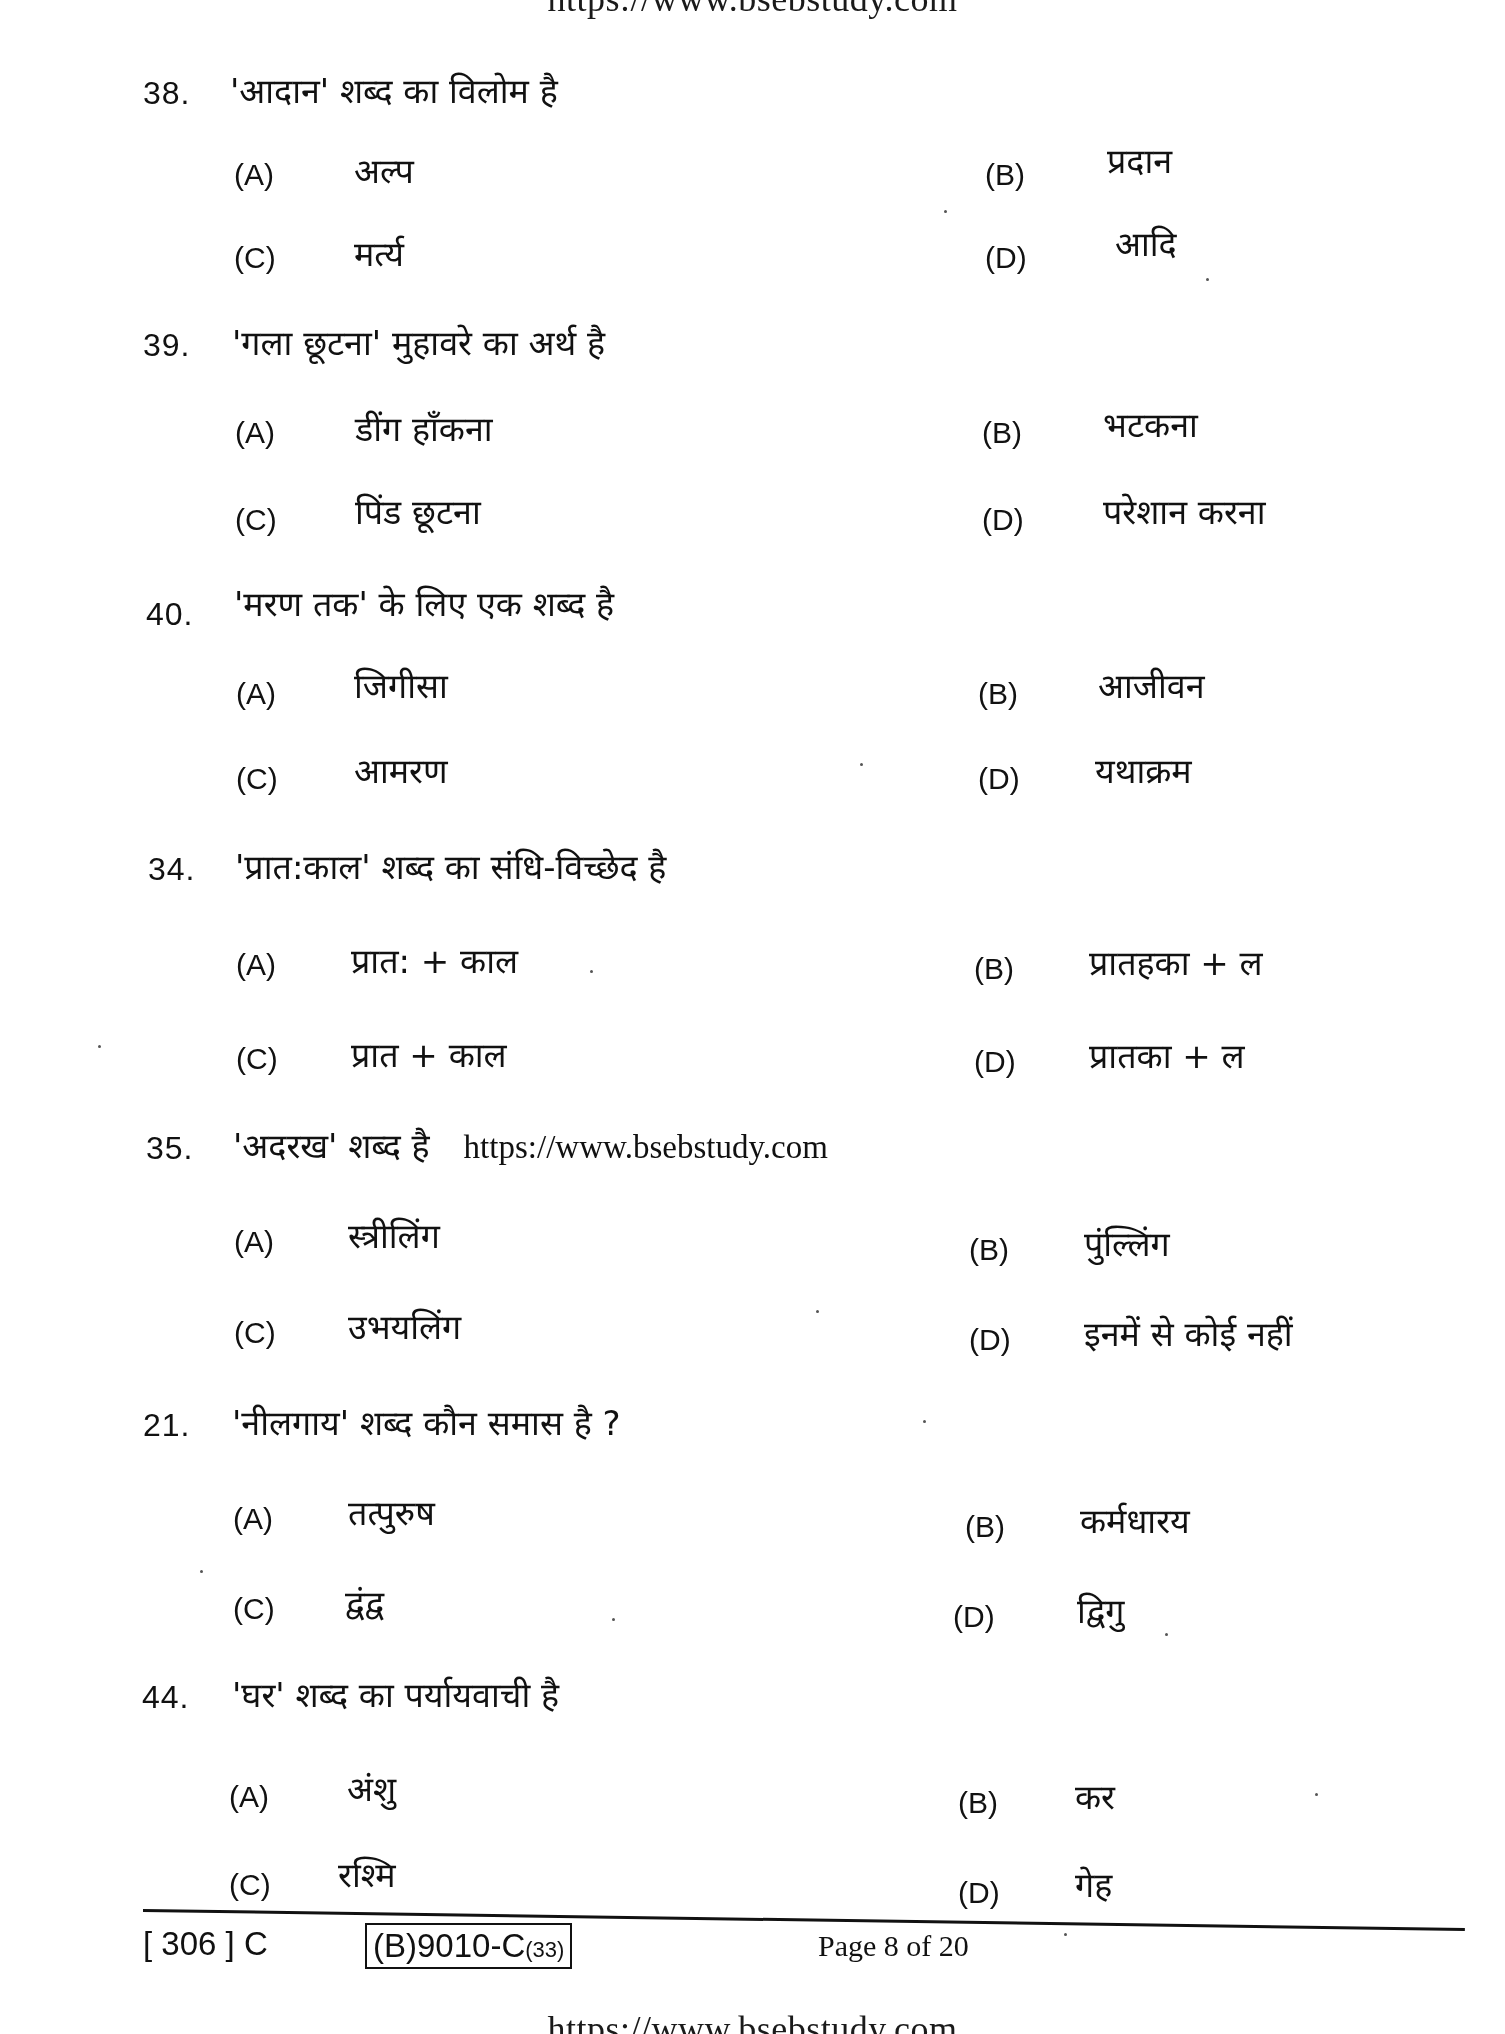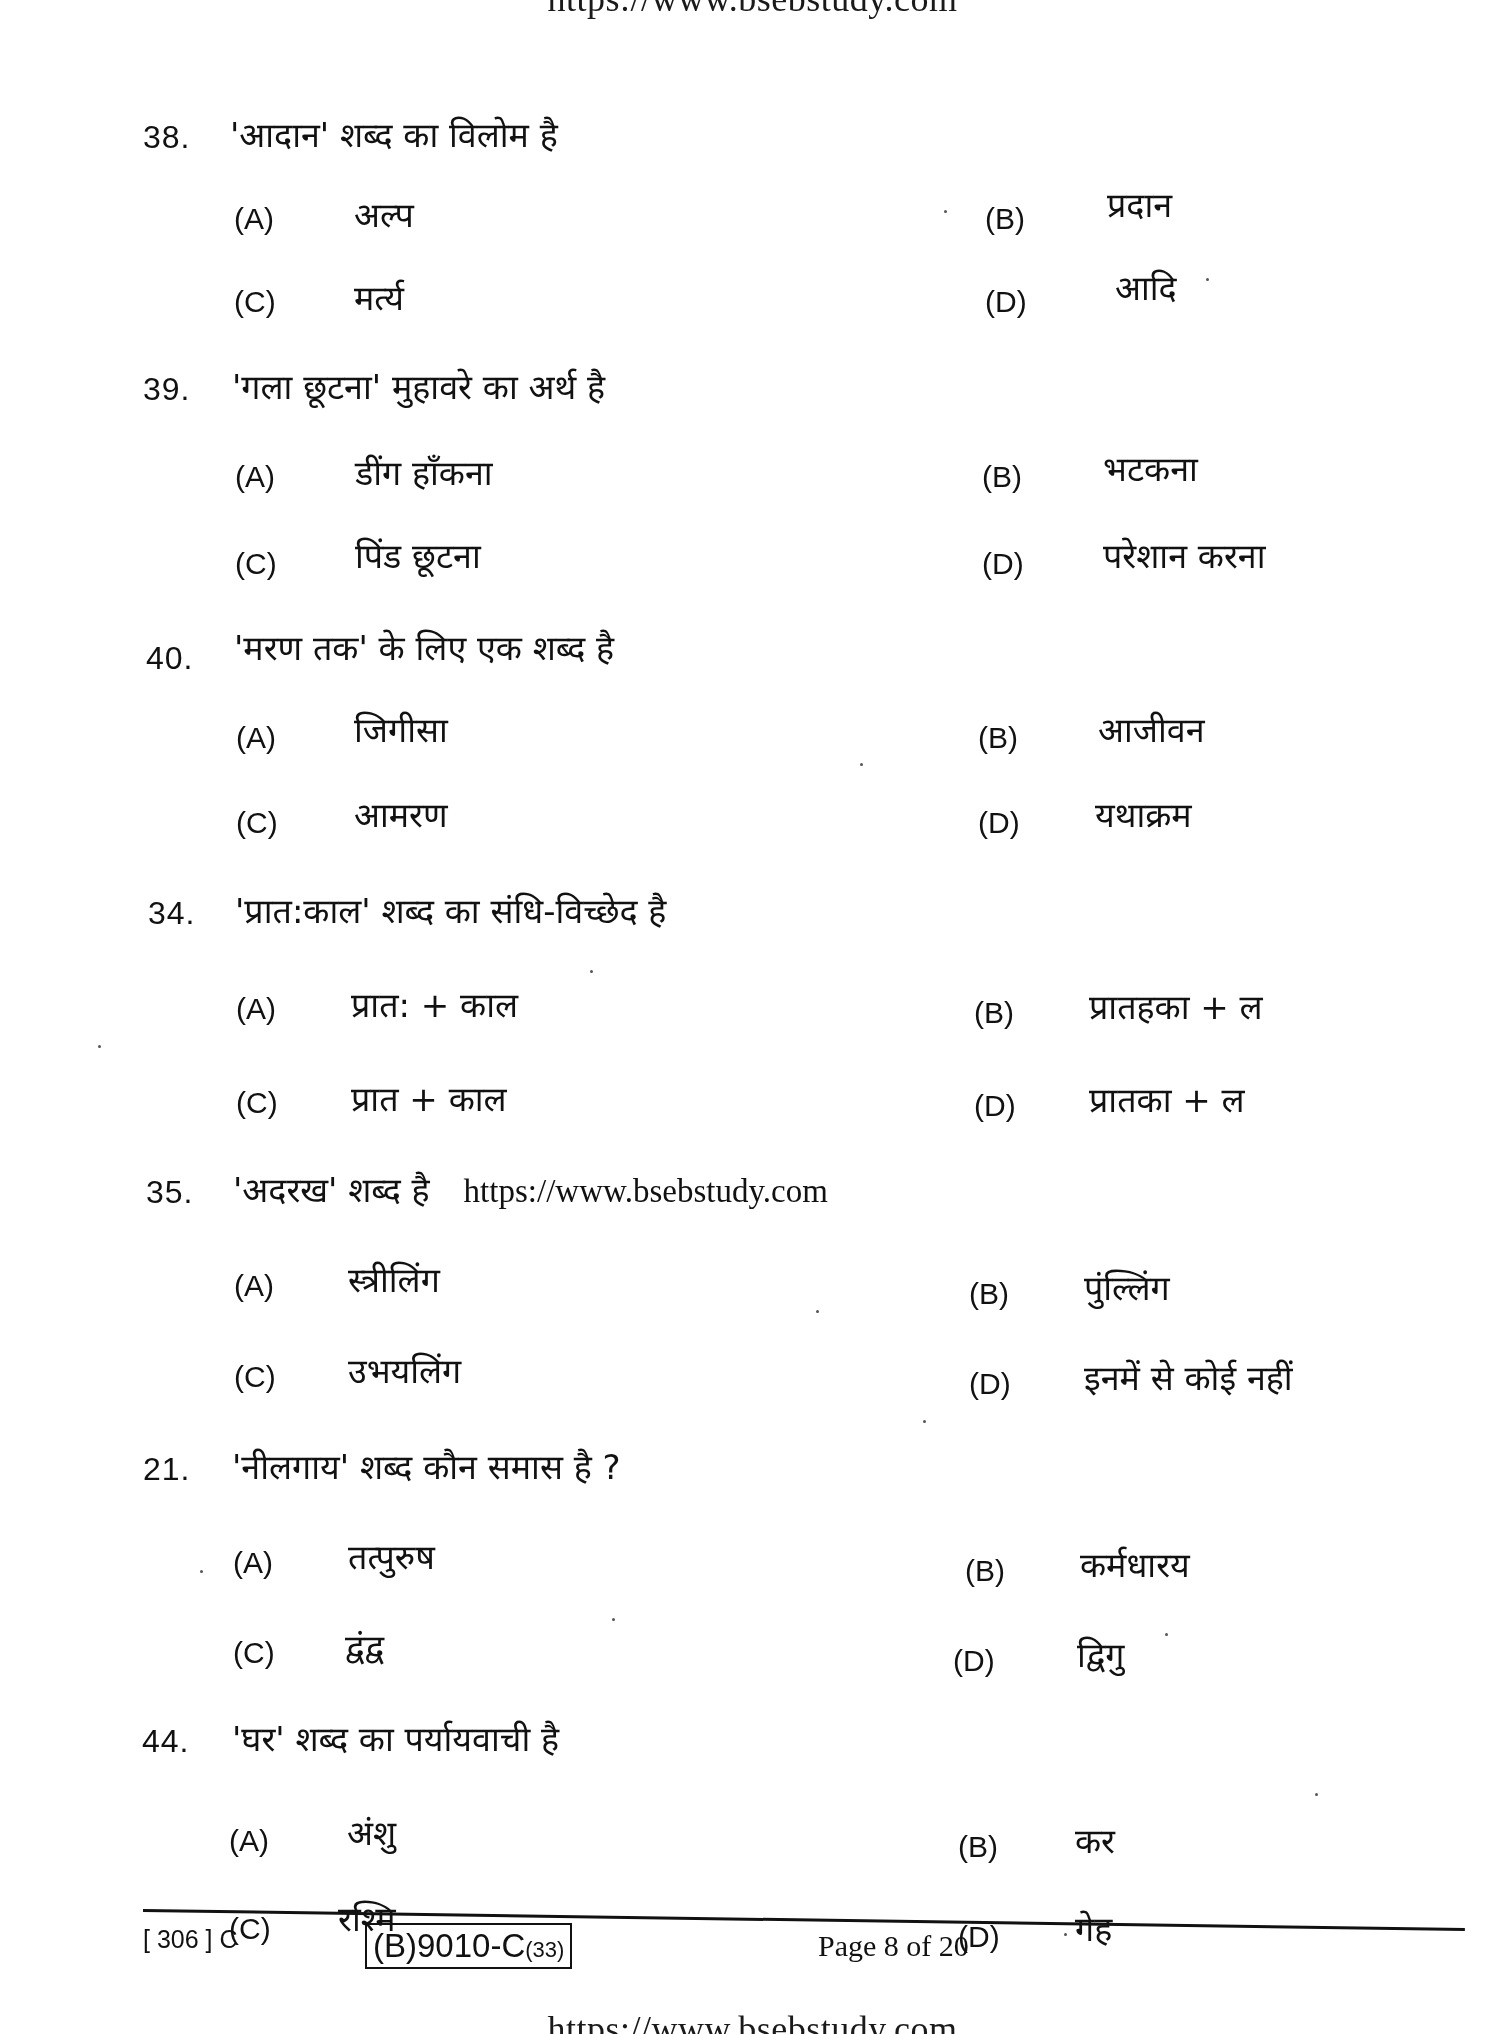--- a/index.html
+++ b/index.html
@@ -9,33 +9,33 @@
     font-family: "Liberation Sans", sans-serif;
   }
   .page { position: absolute; left: 0; top: 0; width: 1505px; height: 2034px; }
   .url {
     position: absolute; left: 0; width: 1505px; text-align: center;
     font-family: "Liberation Serif", serif; font-size: 36px; color: #1a1a1a;
     letter-spacing: 0.5px;
   }
   .url.top { top: -22px; }
   .url.bottom { top: 2008px; }
-  .q { position: absolute; left: 0; width: 1505px; height: 1px; margin-top: 44px; }
+  .q { position: absolute; left: 0; width: 1505px; height: 1px; }
   .qnum { position: absolute; white-space: nowrap; font-size: 32px; line-height: 40px; letter-spacing: 1px; }
   .qtext { position: absolute; white-space: nowrap; font-size: 34px; line-height: 40px; font-family: "DejaVu Sans", sans-serif; }
   .qtext .inline-url { font-family: "Liberation Serif", serif; font-size: 33px; margin-left: 34px; }
   .opt { position: absolute; white-space: nowrap; line-height: 40px; }
   .opt .lbl { position: absolute; left: 0; top: 0; font-size: 30px; font-family: "Liberation Sans", sans-serif; }
   .opt .txt { position: absolute; top: -4px; font-size: 34px; font-family: "DejaVu Sans", sans-serif; }
   .footer-rule {
     position: absolute; left: 143px; top: 1909px; width: 1322px; height: 3px;
     background: #111; transform-origin: left center; transform: rotate(0.82deg);
   }
   .footer { position: absolute; top: 1925px; left: 0; width: 1505px; height: 50px; }
-  .footer .code { position: absolute; left: 143px; top: 0; font-size: 25px; }
+  .footer .code { position: absolute; left: 143px; top: 0; font-size: 33px; }
   .footer .box {
     position: absolute; left: 365px; top: -2px; height: 42px; padding: 0 6px;
     border: 2px solid #111; font-size: 33px; line-height: 42px;
   }
   .footer .box small { font-size: 22px; }
   .footer .page-no { position: absolute; left: 818px; top: 4px; font-size: 30px; font-family: "Liberation Serif", serif; }
   .speck { position: absolute; width: 3px; height: 3px; background: #555; border-radius: 50%; }
 </style>
 </head>
 <body>

